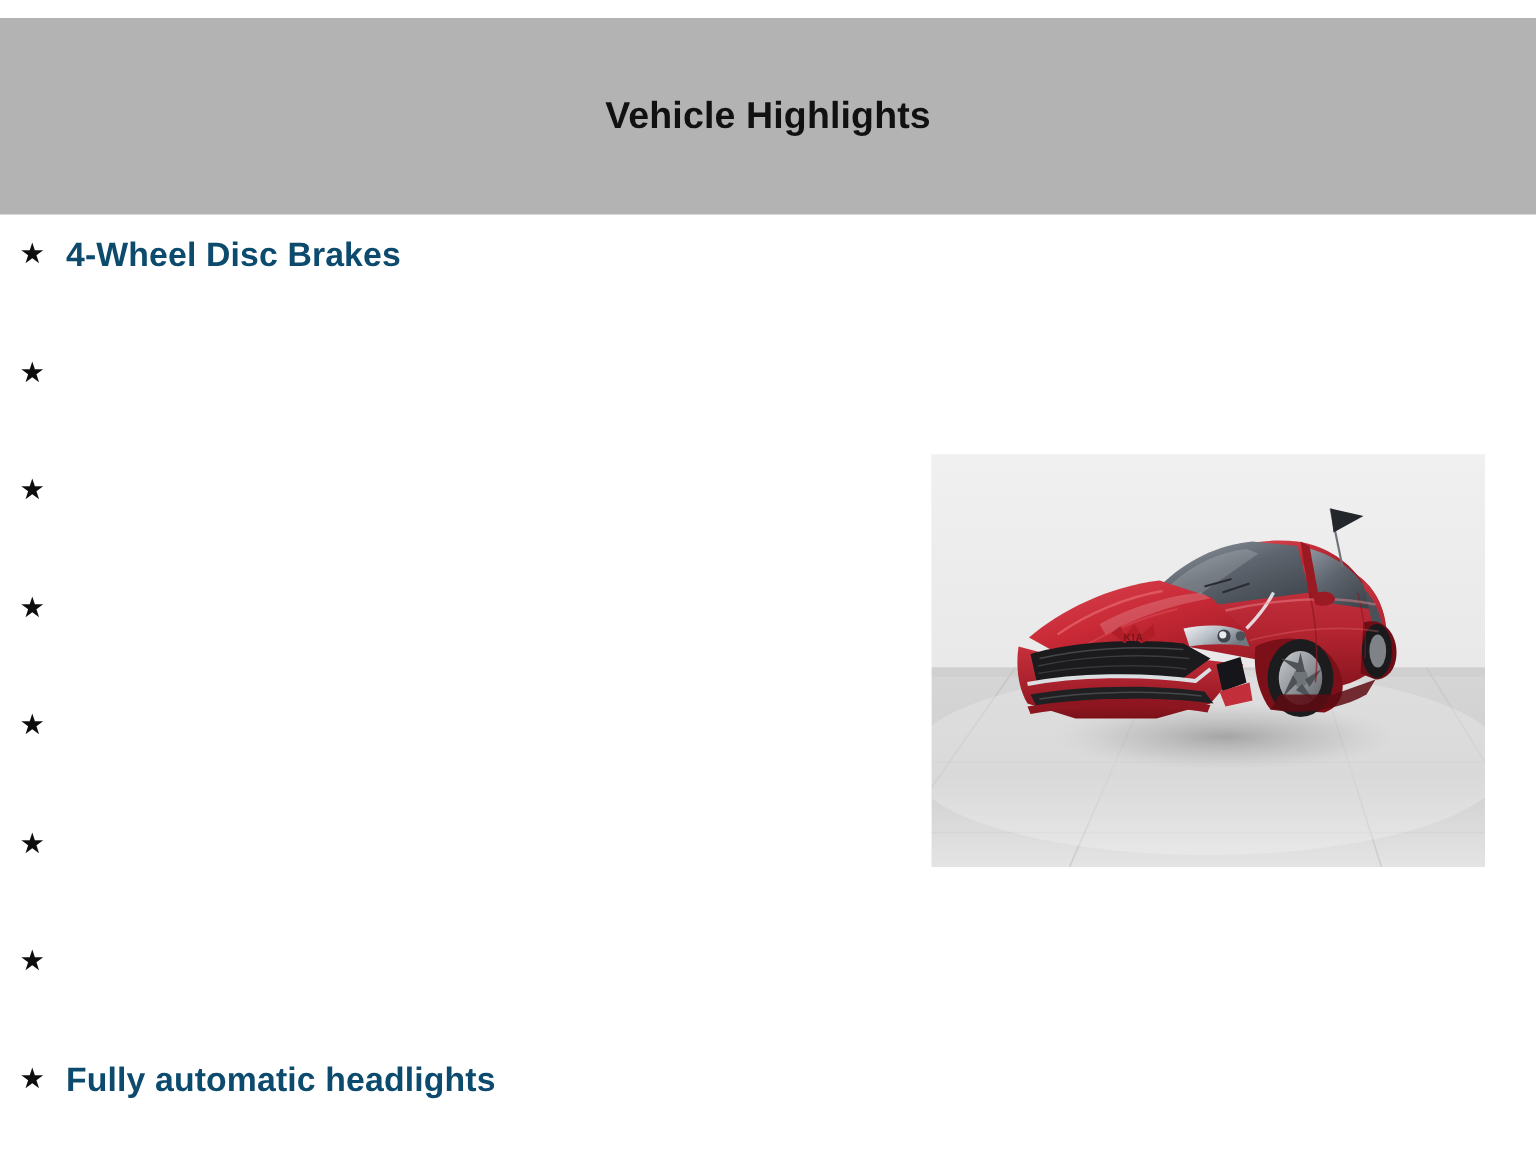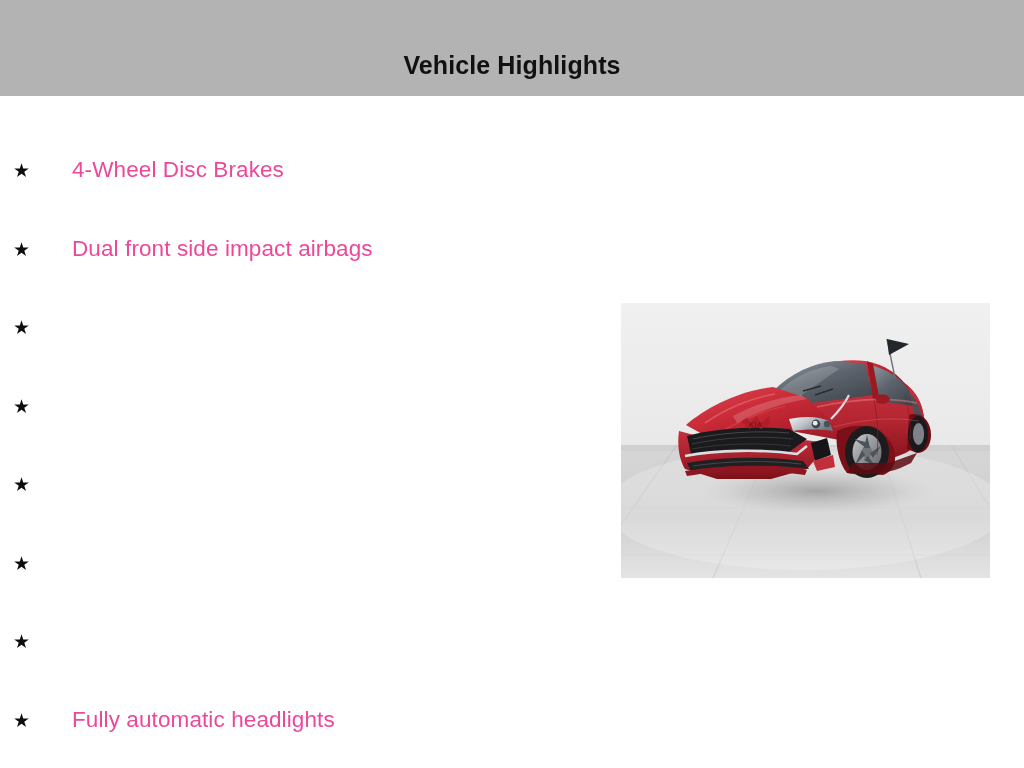--- a/index.html
+++ b/index.html
@@ -12,23 +12,23 @@
     background: #ffffff;
     font-family: "Liberation Sans", sans-serif;
     overflow: hidden;
     position: relative;
   }
 
   
   #header-bar {
     position: absolute;
     left: 0;
-    top: 0;
+    top: 12px;
     width: 1024px;
-    height: 96px;
+    height: 131px;
     background: #b3b3b3;
   }
   #page-title {
     position: absolute;
     left: 0;
     top: 50px;
     width: 1024px;
     text-align: center;
     font-size: 25px;
     font-weight: bold;
@@ -58,25 +58,24 @@
     position: absolute;
     left: 13px;
     top: 50%;
     transform: translateY(-50%);
     font-size: 19px;
     line-height: 1;
     color: #0d0d0d;
   }
   .highlight-item .highlight-label {
     font-size: 22.5px;
-    font-weight: normal;
-    color: #ec4899;
+    font-weight: bold;
+    color: #0c4a6e;
     white-space: nowrap;
     letter-spacing: 0.1px;
-    margin-left: 28px;
   }
 
   
   #vehicle-photo {
     position: absolute;
     left: 621px;
     top: 303px;
     width: 369px;
     height: 275px;
     overflow: hidden;
@@ -97,21 +96,20 @@
 
 <ul id="highlights-list">
 
   <li class="highlight-item">
     <span class="bullet-star">★</span>
     <span class="highlight-label">4-Wheel Disc Brakes</span>
   </li>
 
   <li class="highlight-item">
     <span class="bullet-star">★</span>
-    <span class="highlight-label">Dual front side impact airbags</span>
   </li>
 
   <li class="highlight-item">
     <span class="bullet-star">★</span>
   </li>
 
   <li class="highlight-item">
     <span class="bullet-star">★</span>
   </li>
 

